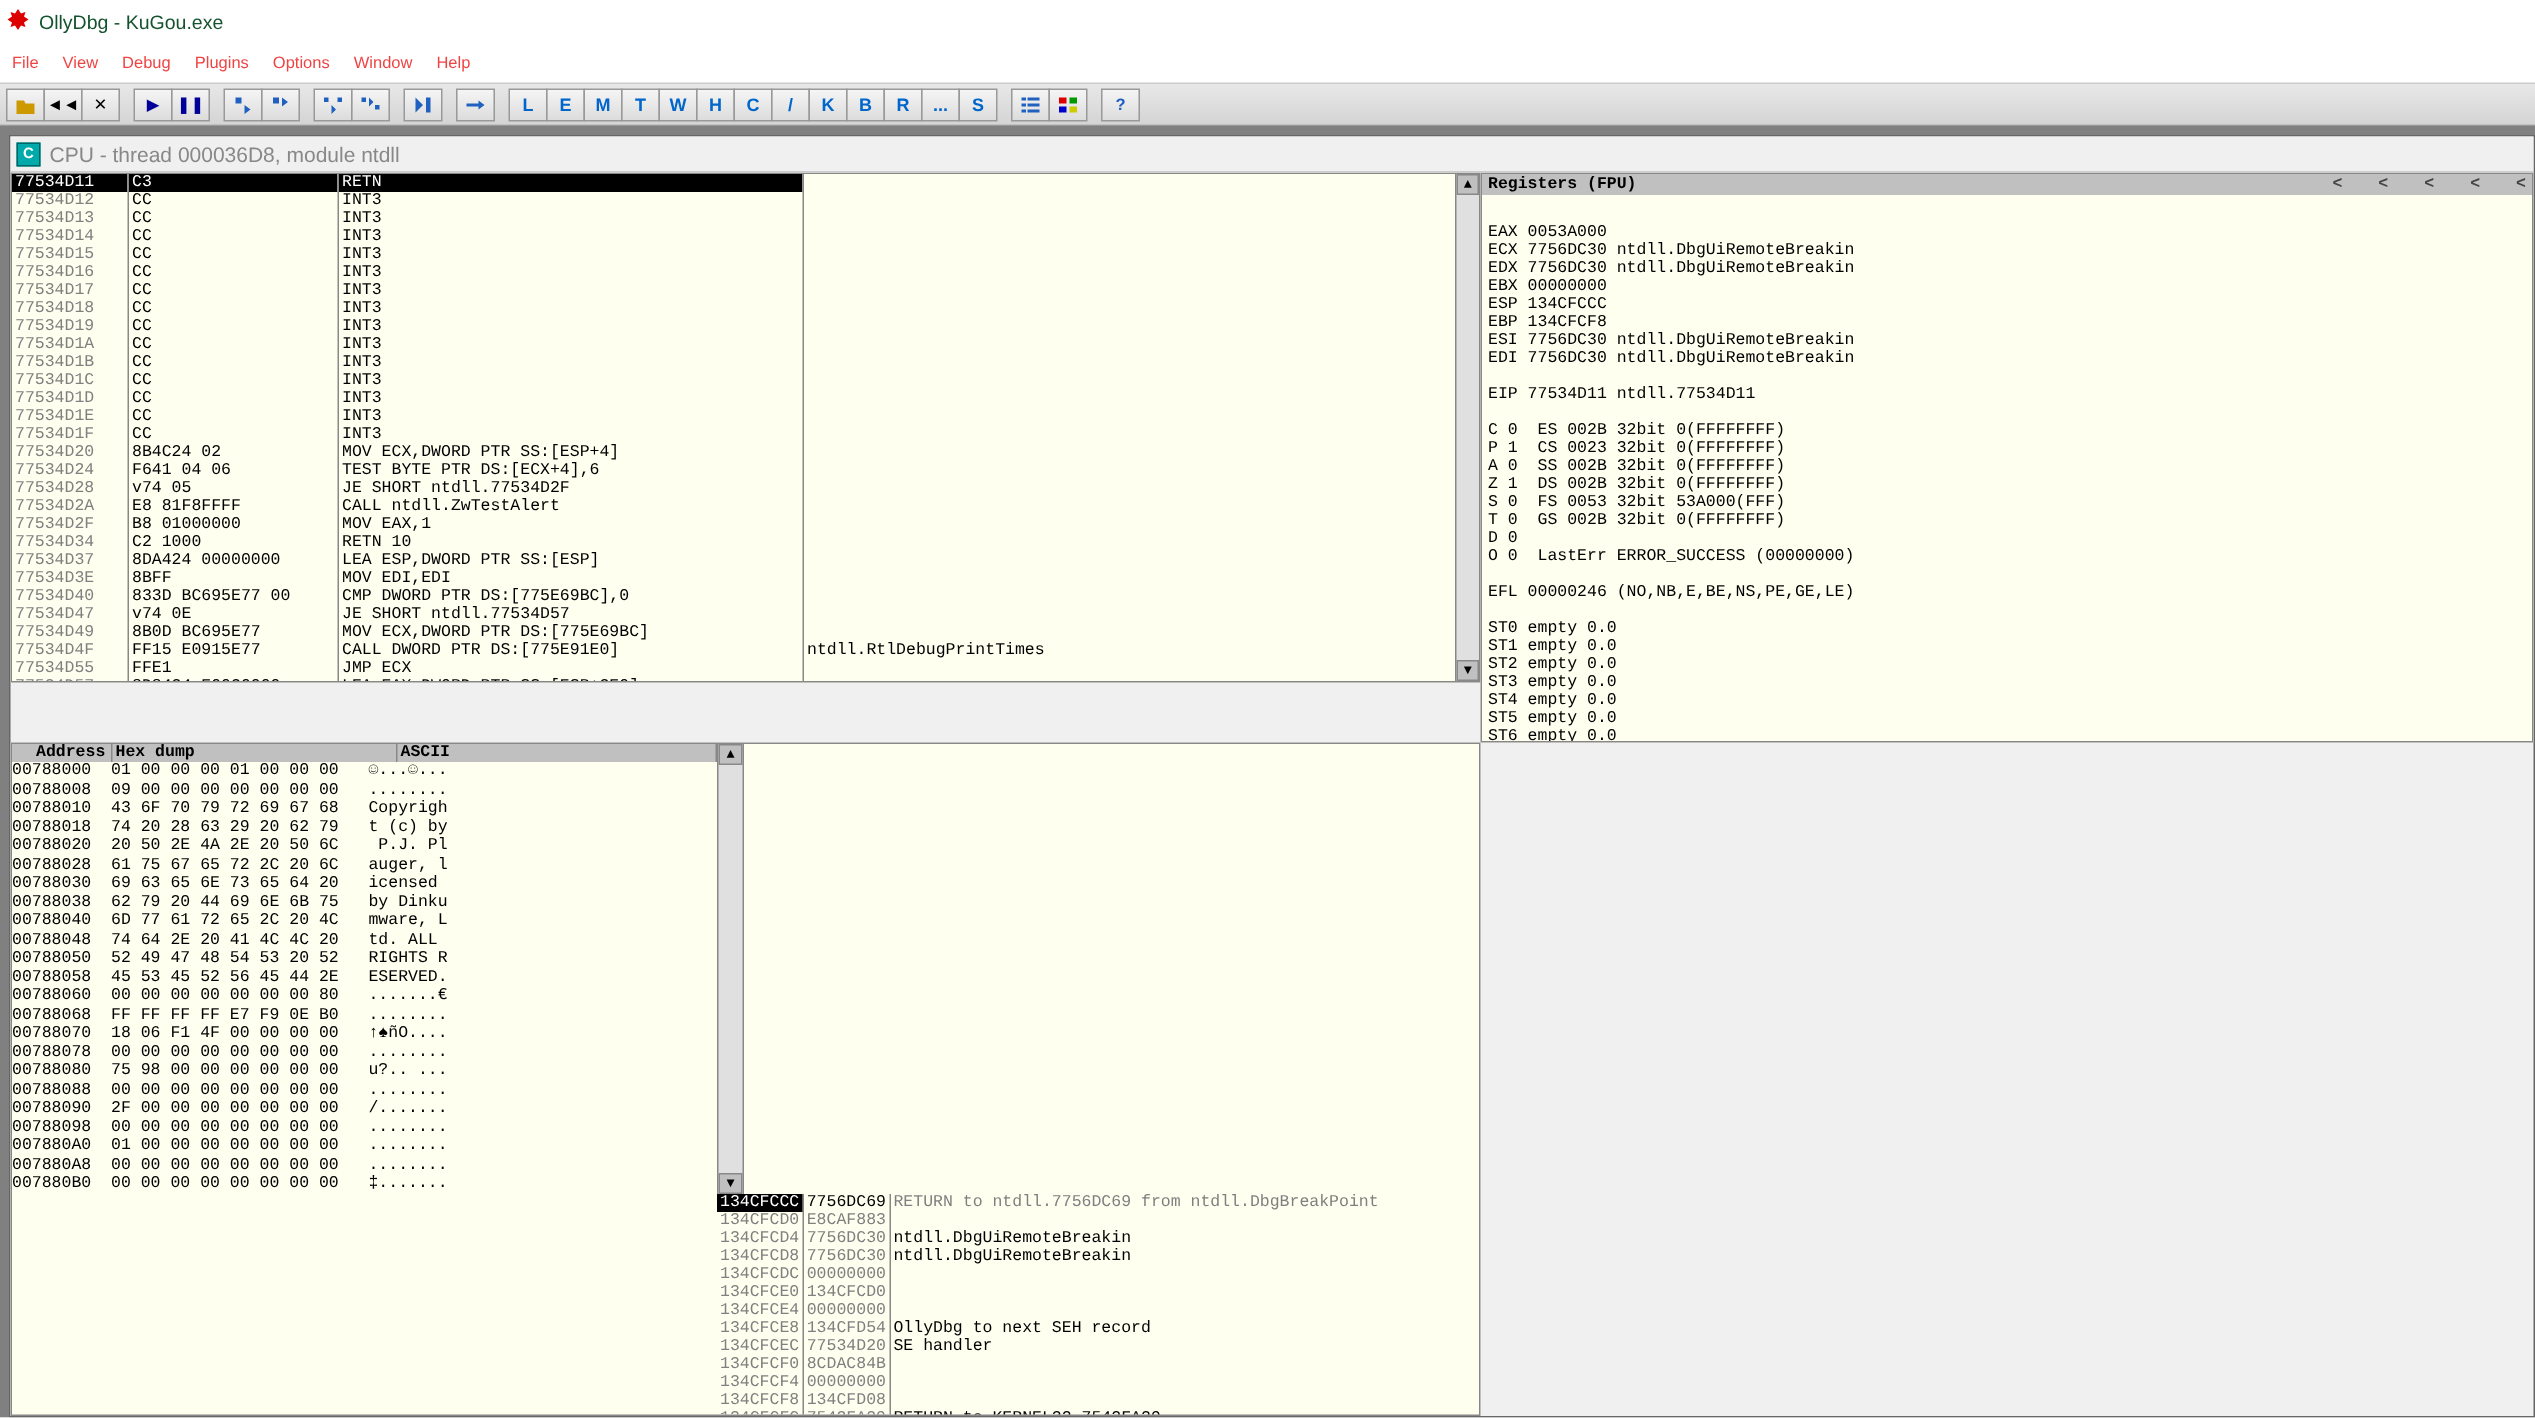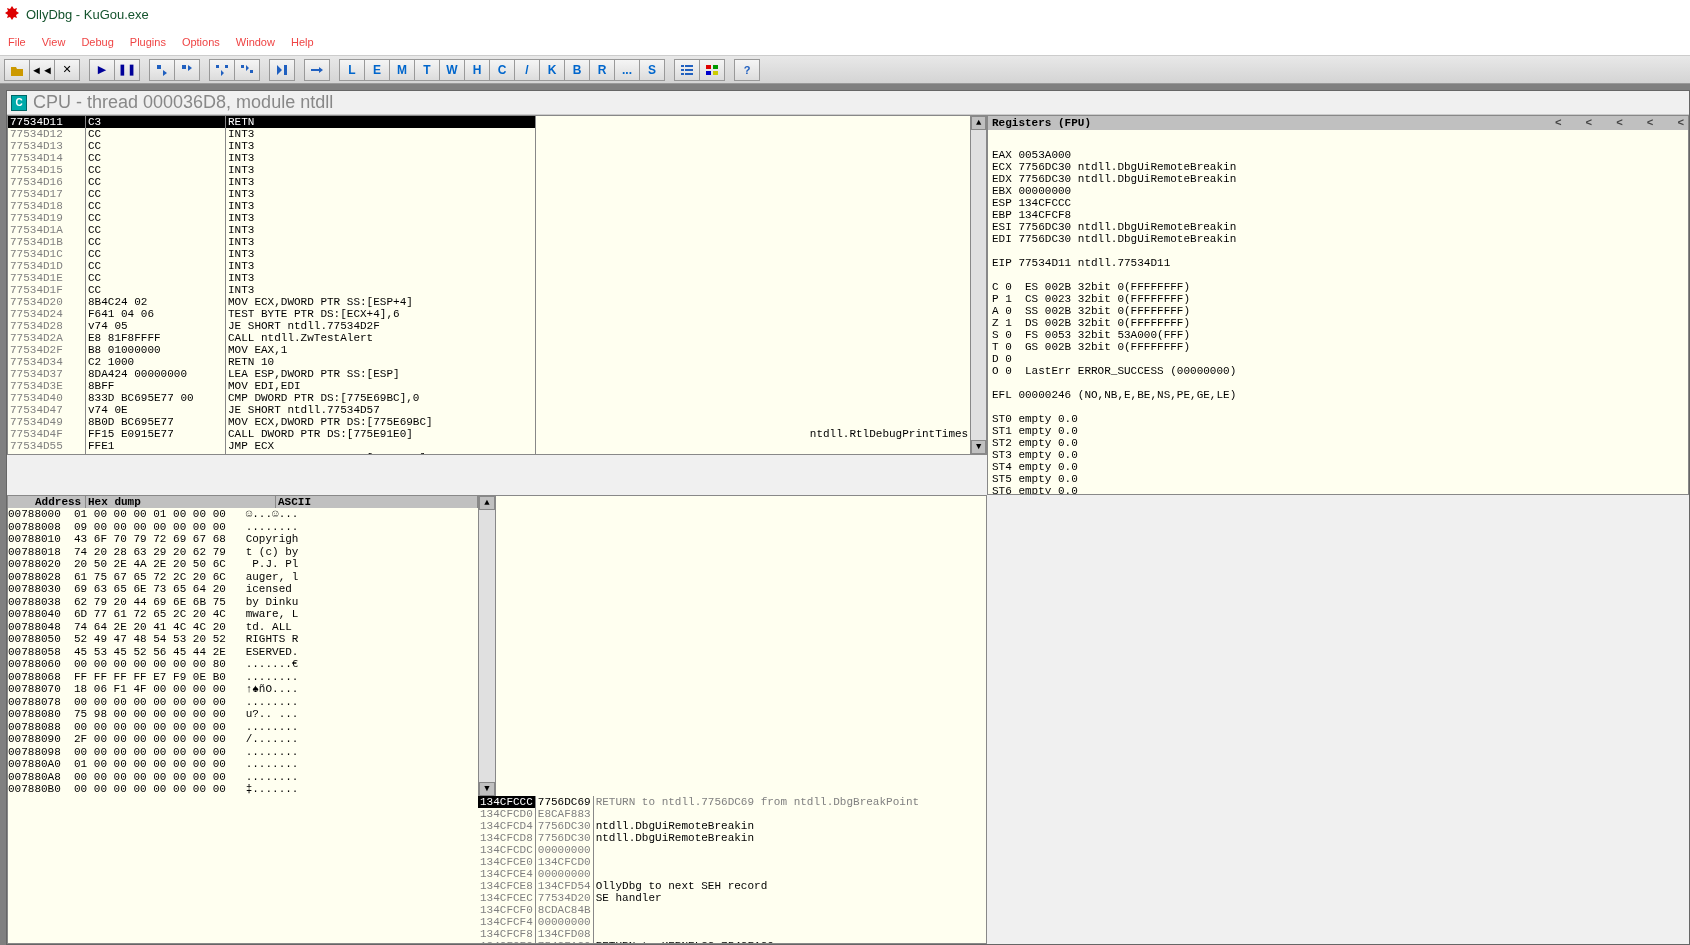--- a/index.html
+++ b/index.html
@@ -12,40 +12,40 @@
 .toolbar { height: 28px; background: linear-gradient(#e8e8e8,#d4d4d4); display: flex; align-items: center; padding: 0 4px; gap: 0; border-bottom: 1px solid #999;}
 .tb-group { display: flex; gap: 0; }
 .tb-btn { width: 26px; height: 22px; border: 1px solid #999; background: linear-gradient(#f5f5f5,#dcdcdc); display: flex; align-items: center; justify-content: center; font-size: 11px; cursor: pointer; margin-right: -1px;}
 .tb-btn.letter { font-weight: bold; color: #0066cc; font-size: 12px; font-family: Arial; }
 .tb-btn.play { color: #009; }
 .tb-spacer { width: 10px; }
 .client { background: #808080; padding: 6px 0 0 6px; height: calc(100vh - 84px); overflow: hidden; }
 .mdi-child { background: #f0f0f0; border: 1px solid #666; width: 100%; height: 100%; display: flex; flex-direction: column; }
 .mdi-titlebar { height: 24px; background: #f0f0f0; display: flex; align-items: center; padding: 0 4px; gap: 6px; border-bottom: 1px solid #ccc;}
 .mdi-icon { width: 16px; height: 16px; background: #00aaaa; border: 1px solid #006666; display: inline-flex; align-items:center; justify-content:center; color:#fff; font-size:10px; font-weight:bold;}
-.mdi-title { color: #888; font-size: 18px; }
+.mdi-title { color: #888; font-size: 14px; }
 .panes { flex: 1; display: grid; grid-template-columns: 980px 1fr; grid-template-rows: 340px 40px 1fr; gap: 0; overflow: hidden;}
 .pane { background: #fffff0; border: 1px solid #888; font-family: "Courier New", monospace; font-size: 11px; line-height: 12px; overflow: hidden; position: relative;}
 .disasm-pane { grid-column: 1; grid-row: 1; display:flex;}
 .disasm-cols { display: flex; width: 100%; }
 .col { overflow: hidden; font-family: Liberation Mono, monospace; }
 .col-addr { width: 78px; border-right:1px solid #888; }
 .col-bytes { width: 140px; border-right:1px solid #888;}
 .col-ins { width: 310px; border-right:1px solid #888;}
-.col-cmt { flex:1;text-align:right; }
+.col-cmt { flex:1; }
 .info-pane { grid-column: 1; grid-row: 2; padding: 2px 4px; font-family:"Courier New",monospace; font-size:11px; display:flex; align-items:flex-start;}
 .reg-pane { grid-column: 2; grid-row: 1 / span 2; }
 .reg-head { background: #c0c0c0; font-weight: bold; padding: 1px 4px; display:flex; align-items:center; justify-content:space-between;}
 .reg-head-arrows { display:flex; gap:24px; color:#444;}
 .reg-body { padding: 19px 4px; white-space: pre; overflow:hidden;}
 .dump-pane { grid-column: 1; grid-row: 3; display: flex; }
 .dump-inner { display: grid; grid-template-columns: 470px 18px 1fr; width:100%;}
 .dump-left { }
 .dump-head { background: #c0c0c0; font-weight: bold; padding: 0; display:flex;}
-.dh-addr { width: 67px; border-right:1px solid #888; padding-left:16px;margin-left:11px;}
+.dh-addr { width: 67px; border-right:1px solid #888; padding-left:16px;}
 .dh-hex { width: 190px; border-right:1px solid #888; padding-left:2px;}
 .dh-asc { flex:1; padding-left:2px; border-right:1px solid #888;}
 .dump-body { padding-left:0; white-space: pre; font-size:11px; line-height:12.5px;}
 .vscroll { background:#e0e0e0; border-left:1px solid #888; border-right:1px solid #888; position:relative;}
 .vscroll-up, .vscroll-down { height:14px; background:#c0c0c0; border:1px solid #888; text-align:center; font-size:9px; line-height:12px; cursor:pointer;}
 .vscroll-down { position:absolute; bottom:0; left:0; right:0;}
 .stack-pane { grid-column: 2; grid-row: 3; display:flex;}
 .stack-cols { display:flex; width:100%;}
 .stack-addr { width: 76px; border-right:1px solid #888;}
 .stack-val { width: 76px; border-right:1px solid #888;}

